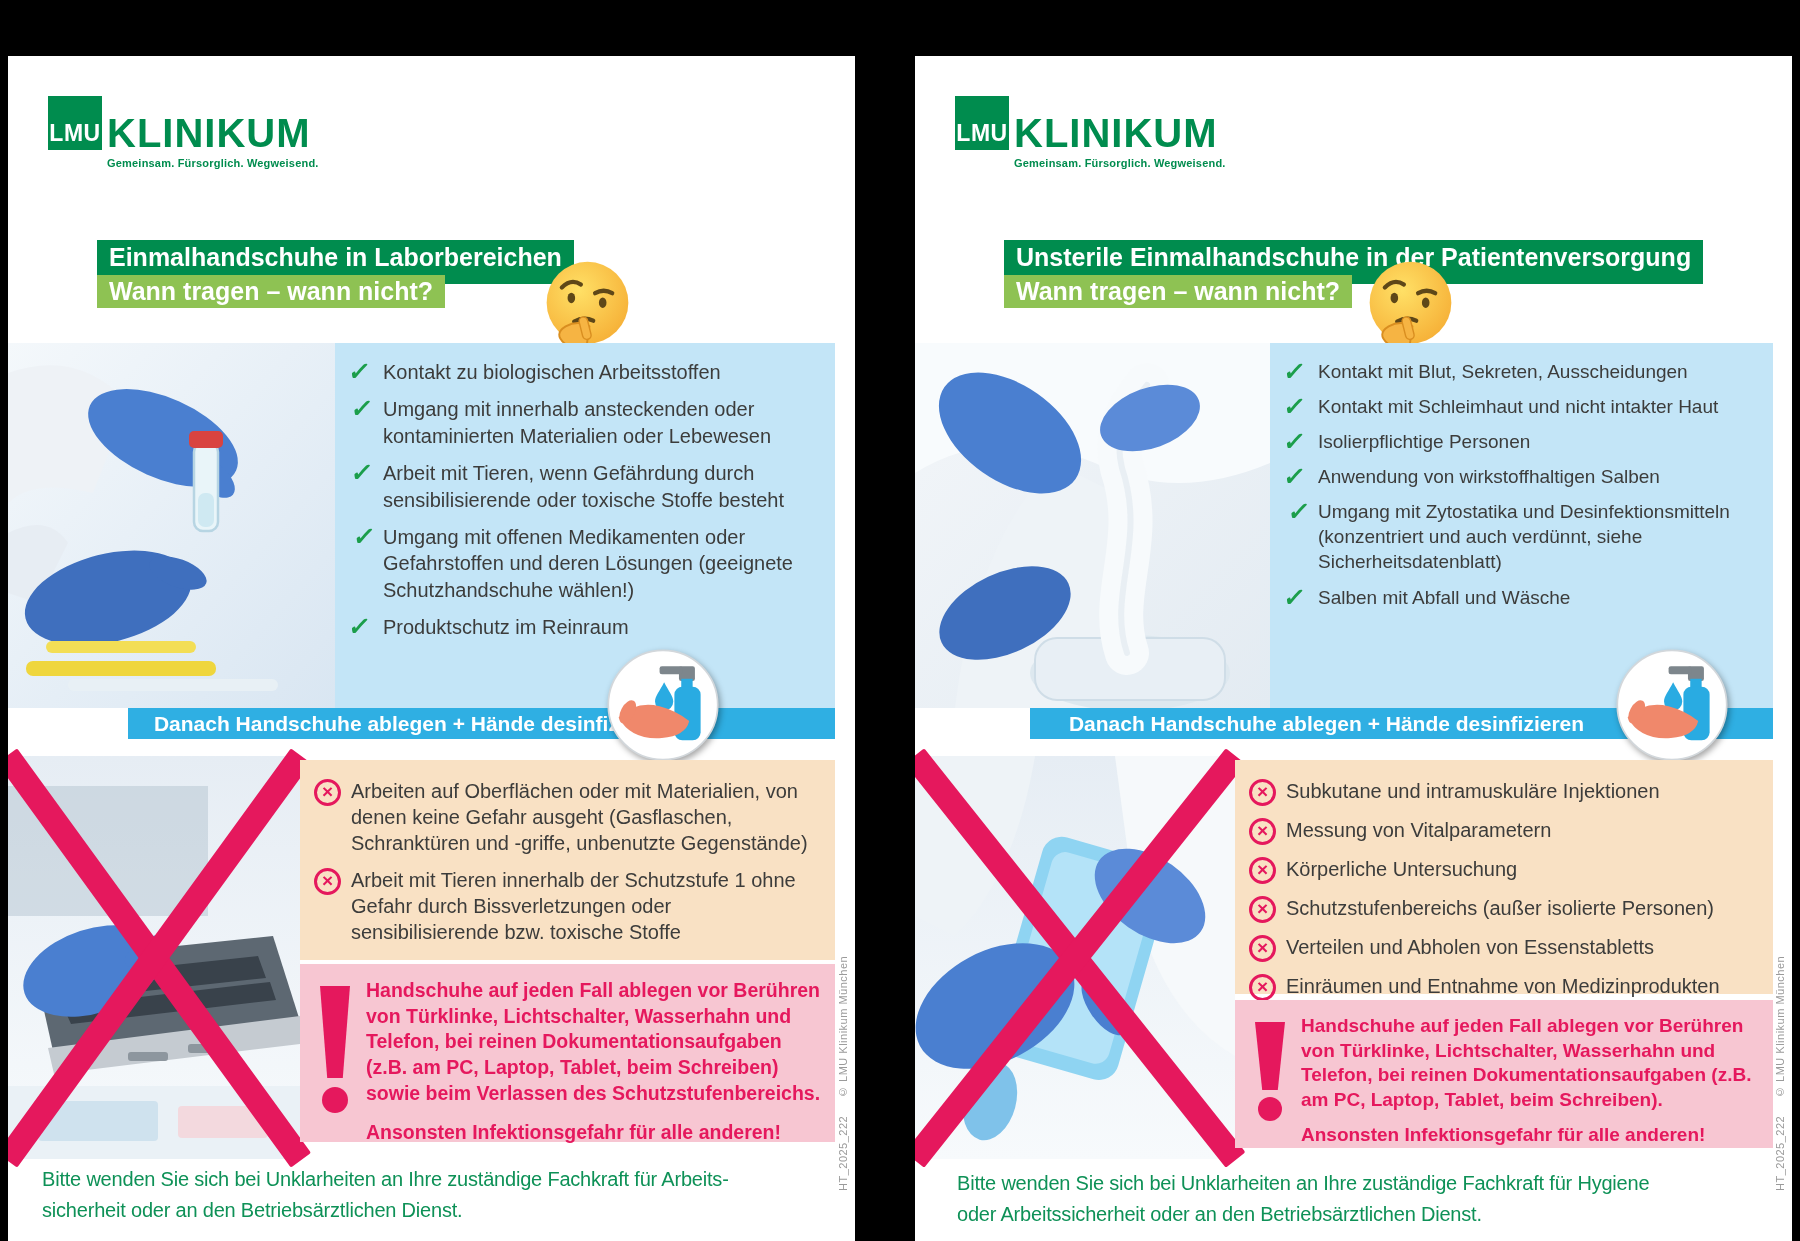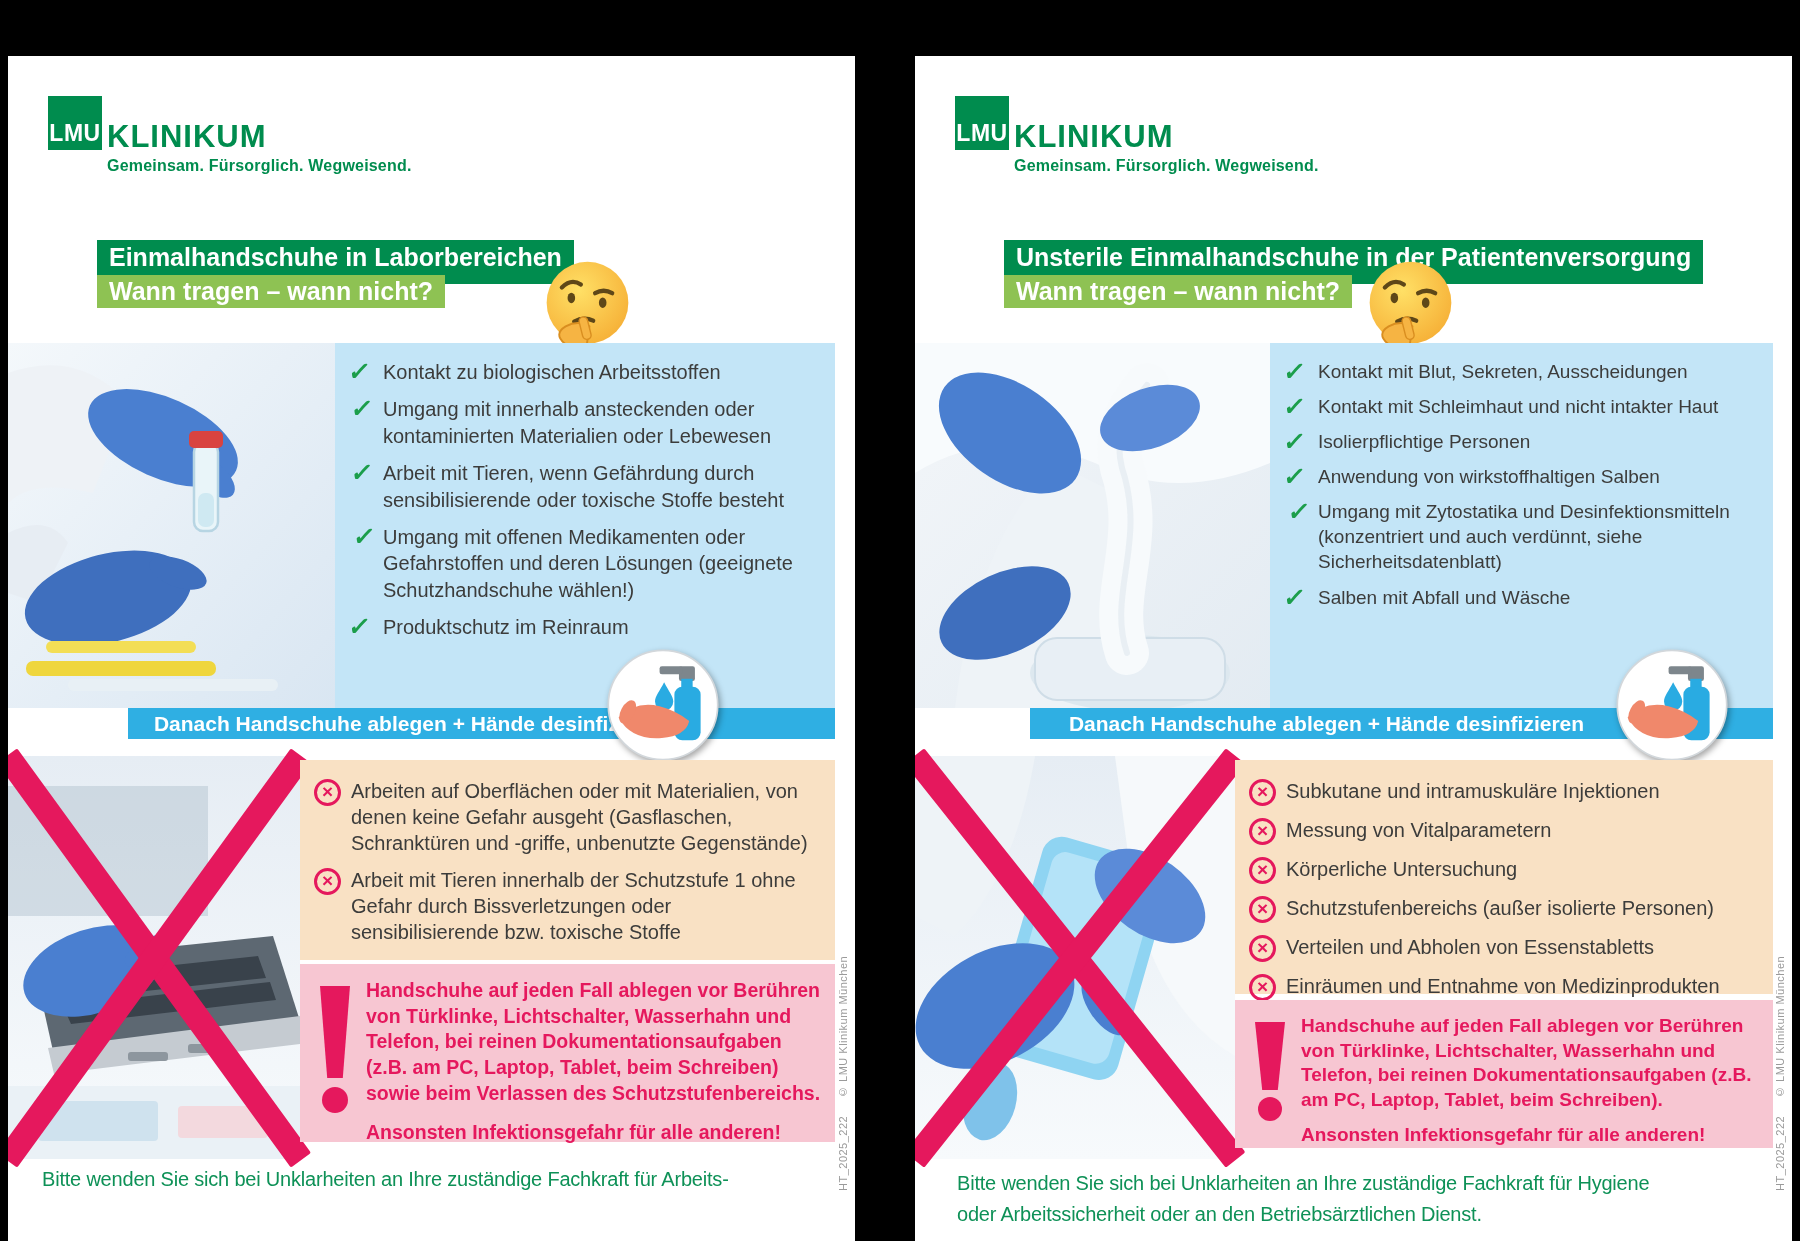--- a/index.html
+++ b/index.html
@@ -18,22 +18,22 @@
   body{background:#000;font-family:"Liberation Sans",sans-serif;}
   .canvas{position:relative;width:1800px;height:1241px;background:#000;border-radius:16px;overflow:hidden;margin-top:48px;}
   .poster{position:absolute;top:8px;height:1225px;background:#fff;overflow:hidden;}
   .poster-left{left:8px;width:847px;}
   .poster-right{left:915px;width:877px;}
 
   
   .logo{position:absolute;left:40px;top:40px;}
   .logo-row{display:flex;align-items:flex-end;}
   .logo-square{width:54px;height:54px;background:var(--green);color:#fff;display:flex;align-items:flex-end;justify-content:center;font-weight:bold;font-size:23px;padding-bottom:3px;letter-spacing:.5px;}
-  .logo-word{color:var(--green);font-weight:bold;font-size:31px;letter-spacing:1px;margin-left:5px;line-height:.85;}
-  .logo-tagline{color:var(--green);font-weight:bold;font-size:16px;margin:7px 0 0 59px;letter-spacing:.2px;}
+  .logo-word{color:var(--green);font-weight:bold;font-size:40px;letter-spacing:1px;margin-left:5px;line-height:.85;}
+  .logo-tagline{color:var(--green);font-weight:bold;font-size:11px;margin:7px 0 0 59px;letter-spacing:.2px;}
 
   
   .title-bar{position:absolute;left:89px;top:184px;height:44px;line-height:35px;background:var(--green);color:#fff;font-weight:bold;font-size:25px;padding:0 12px;white-space:nowrap;}
   .subtitle-bar{position:absolute;left:89px;top:219px;height:33px;line-height:33px;background:var(--lgreen);color:#fff;font-weight:bold;font-size:25px;padding:0 12px;white-space:nowrap;}
   .emoji{position:absolute;width:95px;height:95px;}
   .poster-left .emoji{left:532px;top:202px;}
   .poster-right .emoji{left:448px;top:202px;}
 
   
   .photo1{position:absolute;left:0;top:287px;height:365px;}
@@ -247,20 +247,21 @@
         <div class="excl-dot"></div>
       </div>
       <div class="warn-text">
         <p>Handschuhe auf jeden Fall ablegen vor Berühren von Türklinke, Lichtschalter, Wasserhahn und Telefon, bei reinen Dokumentationsaufgaben (z.B. am PC, Laptop, Tablet, beim Schreiben) sowie beim Verlassen des Schutzstufenbereichs.</p>
         <p>Ansonsten Infektionsgefahr für alle anderen!</p>
       </div>
     </div>
 
     <div class="contact">
       <div>Bitte wenden Sie sich bei Unklarheiten an Ihre zuständige Fachkraft für Arbeits-</div>
+      <div>sicherheit oder an den Betriebsärztlichen Dienst.</div>
     </div>
 
     <div class="vcode">
       <span>HT_2025_222</span>
       <span class="cr">© LMU Klinikum München</span>
     </div>
   </section>
 
   <section class="poster poster-right">
 

